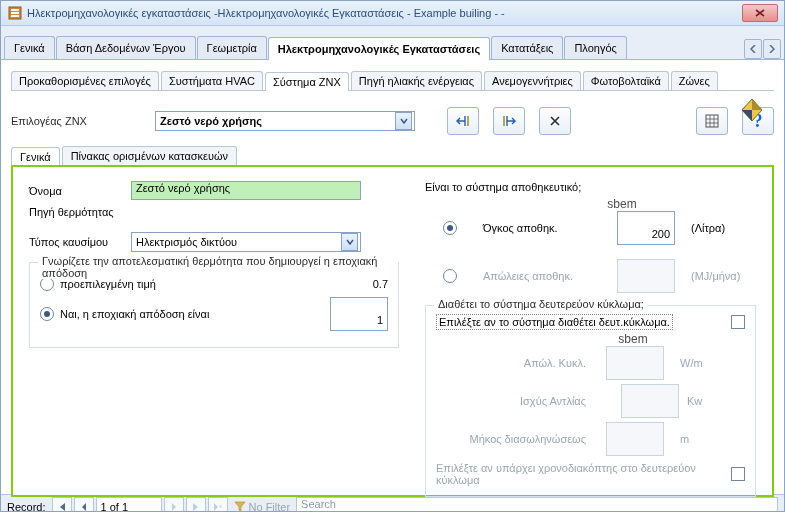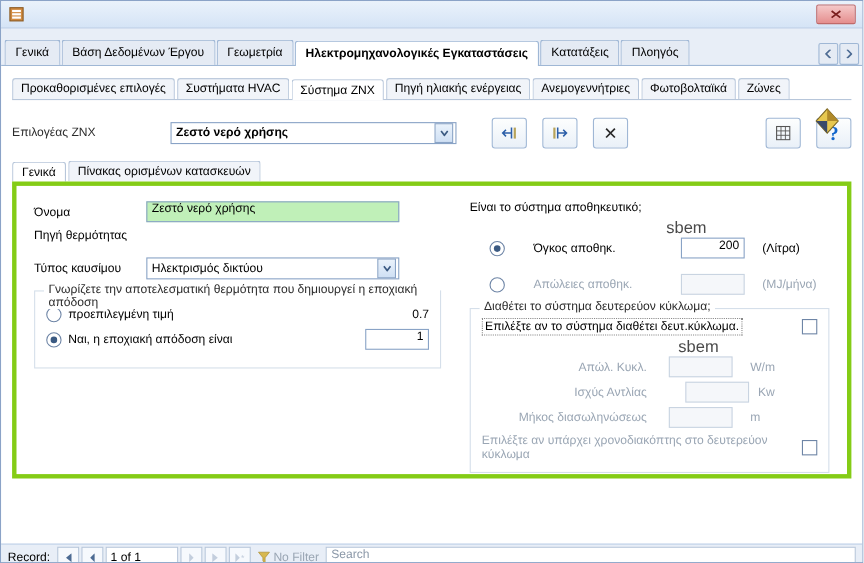--- a/index.html
+++ b/index.html
@@ -21,62 +21,63 @@
 .logo-area{position:absolute;right:18px;top:36px}
 .row{display:flex;align-items:center;gap:6px}
 .label{color:#2c2c2c}
 .select{border:1px solid #89a3c6;background:#fff;height:20px;display:flex;align-items:center;justify-content:space-between;padding:0 2px 0 4px;box-sizing:border-box}
 .select-btn{width:15px;height:16px;background:linear-gradient(#eaf2fb,#cfe0f4);border:1px solid #89a3c6;display:flex;align-items:center;justify-content:center}
 .iconbtn{width:30px;height:26px;border:1px solid #9fb7d5;background:linear-gradient(#fdfefe,#e9f0f8);display:flex;align-items:center;justify-content:center;border-radius:3px;cursor:default}
 .config-row{display:flex;align-items:center;margin:16px 0 8px 0;gap:14px}
 .innertabs{display:flex;gap:2px;align-items:flex-end;height:22px}
 .innertab{padding:3px 8px;border:1px solid #b7c6da;border-bottom:none;background:#f1f4f9;border-radius:3px 3px 0 0;cursor:default}
 .innertab.active{background:#fff;position:relative;top:1px}
-.panel{border:4px solid #84cc16;background:#fff;padding:14px 16px 8px 16px;position:relative;height:270px;box-sizing:border-box}
+.panel{border:2px solid #84cc16;background:#fff;padding:14px 16px 8px 16px;position:relative;height:332px;box-sizing:border-box}
 .two-col{display:flex;gap:26px}
 .leftcol{width:370px}
 .rightcol{flex:1}
 .formrow{display:flex;align-items:center;margin-bottom:6px}
 .formrow .lbl{width:102px}
 .text-input{border:1px solid #89a3c6;height:19px;padding:0 4px;box-sizing:border-box;background:#fff}
 .text-input.green{background:#c0f0b8}
 .fieldset{border:1px solid #d5dfea;padding:8px 10px 10px 10px;margin-top:10px;position:relative}
 .fieldset-title{position:absolute;top:-8px;left:8px;background:#fff;padding:0 4px;color:#2c2c2c}
 .radio-row{display:flex;align-items:center;margin:6px 0}
 .radio{width:12px;height:12px;border:1px solid #6e85a6;border-radius:50%;margin-right:6px;display:inline-flex;align-items:center;justify-content:center;background:#fff}
 .radio.sel::after{content:"";width:6px;height:6px;background:#3b5a82;border-radius:50%}
 .checkbox{width:12px;height:12px;border:1px solid #6e85a6;background:#fff;display:inline-flex;align-items:center;justify-content:center}
 .checkbox.sel::after{content:"✓";font-size:10px;line-height:10px;color:#222}
-.num-input{border:1px solid #89a3c6;height:19px;width:58px;text-align:right;padding:0 4px;box-sizing:border-box;background:#fff}
+.num-input{border:1px solid #89a3c6;height:19px;width:58px;text-align:right;padding:16px 4px;box-sizing:border-box;background:#fff}
 .dim{color:#9aa6b4}
 .dim .num-input{background:#f5f7fa;color:#9aa6b4;border-color:#c9d4e1}
 .statusbar{height:24px;border-top:1px solid #b1c7e3;background:#e8eef7;display:flex;align-items:center;padding:0 6px;gap:6px}
 .recnav{display:flex;align-items:center;gap:2px}
 .recbtn{width:18px;height:18px;border:1px solid #b7c6da;background:#f6f9fd;display:flex;align-items:center;justify-content:center;cursor:default;color:#4d6b93}
 .recbox{width:56px;height:18px;border:1px solid #b7c6da;background:#fff;display:flex;align-items:center;padding:0 4px}
 .searchbox{flex:1;height:18px;border:1px solid #b7c6da;background:#fff;padding:0 4px;color:#8b98a8}
-.sbem{font-size:15px;color:#4a4a4a;text-align:center}
+.sbem{font-size:12px;color:#4a4a4a;text-align:center}
 .help-q{font-family:"Times New Roman",serif;font-size:18px;font-weight:bold;color:#16c}
 svg{display:block}
 </style>
 </head>
 <body>
 
 <div class="window">
 
   <div class="titlebar">
     <div class="titlebar-left">
       <span class="app-icon">
         <svg width="14" height="14" viewBox="0 0 14 14">
             <rect x="1" y="1" width="12" height="12" fill="#d08a3f" stroke="#8a5a22"></rect>
             <rect x="3" y="3" width="8" height="2" fill="#fff"></rect>
             <rect x="3" y="6" width="8" height="2" fill="#fff"></rect>
             <rect x="3" y="9" width="8" height="2" fill="#fff"></rect>
           </svg>
       </span>
+      <span class="title-text">Ηλεκτρομηχανολογικές εγκαταστάσεις -Ηλεκτρομηχανολογικές Εγκαταστάσεις - Example builing -  -</span>
     </div>
     <div class="win-close">
       <svg width="10" height="8" viewBox="0 0 10 8">
           <path d="M1 1 L9 7 M9 1 L1 7" stroke="#7a1f1f" stroke-width="1.6"></path>
         </svg>
     </div>
   </div>
 
   <div class="maintabs">
     <div class="maintab">Γενικά</div>

